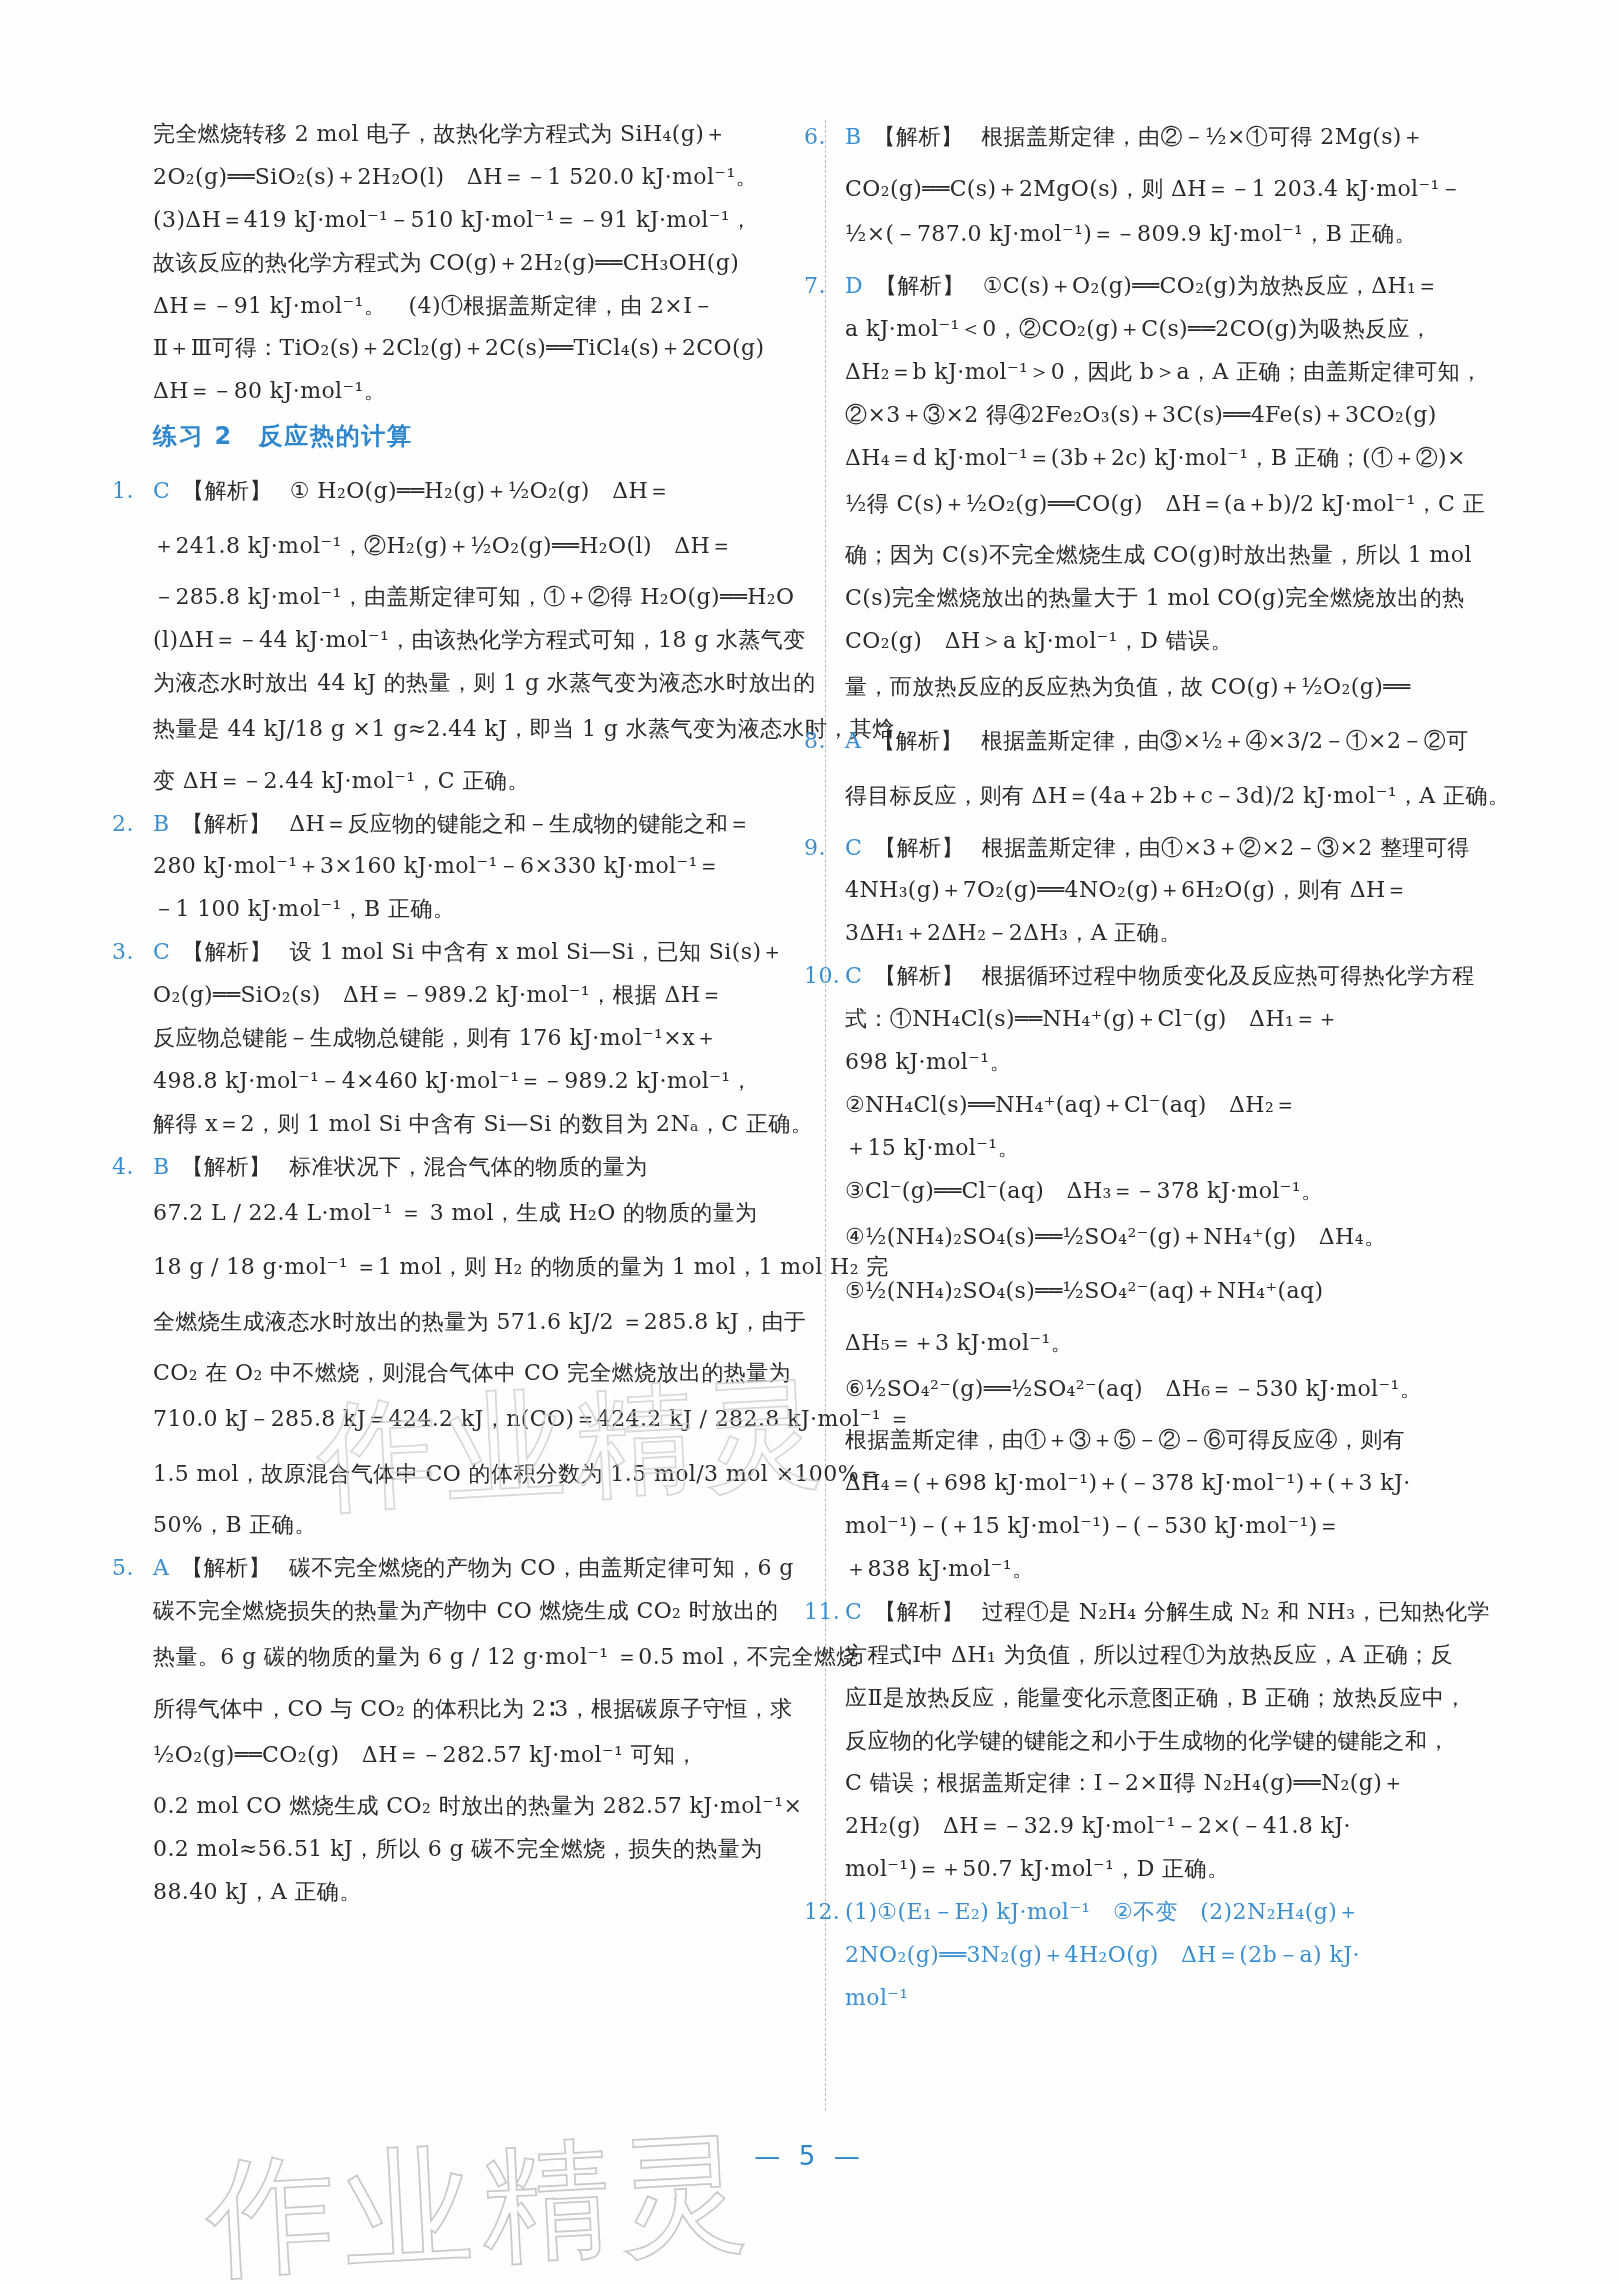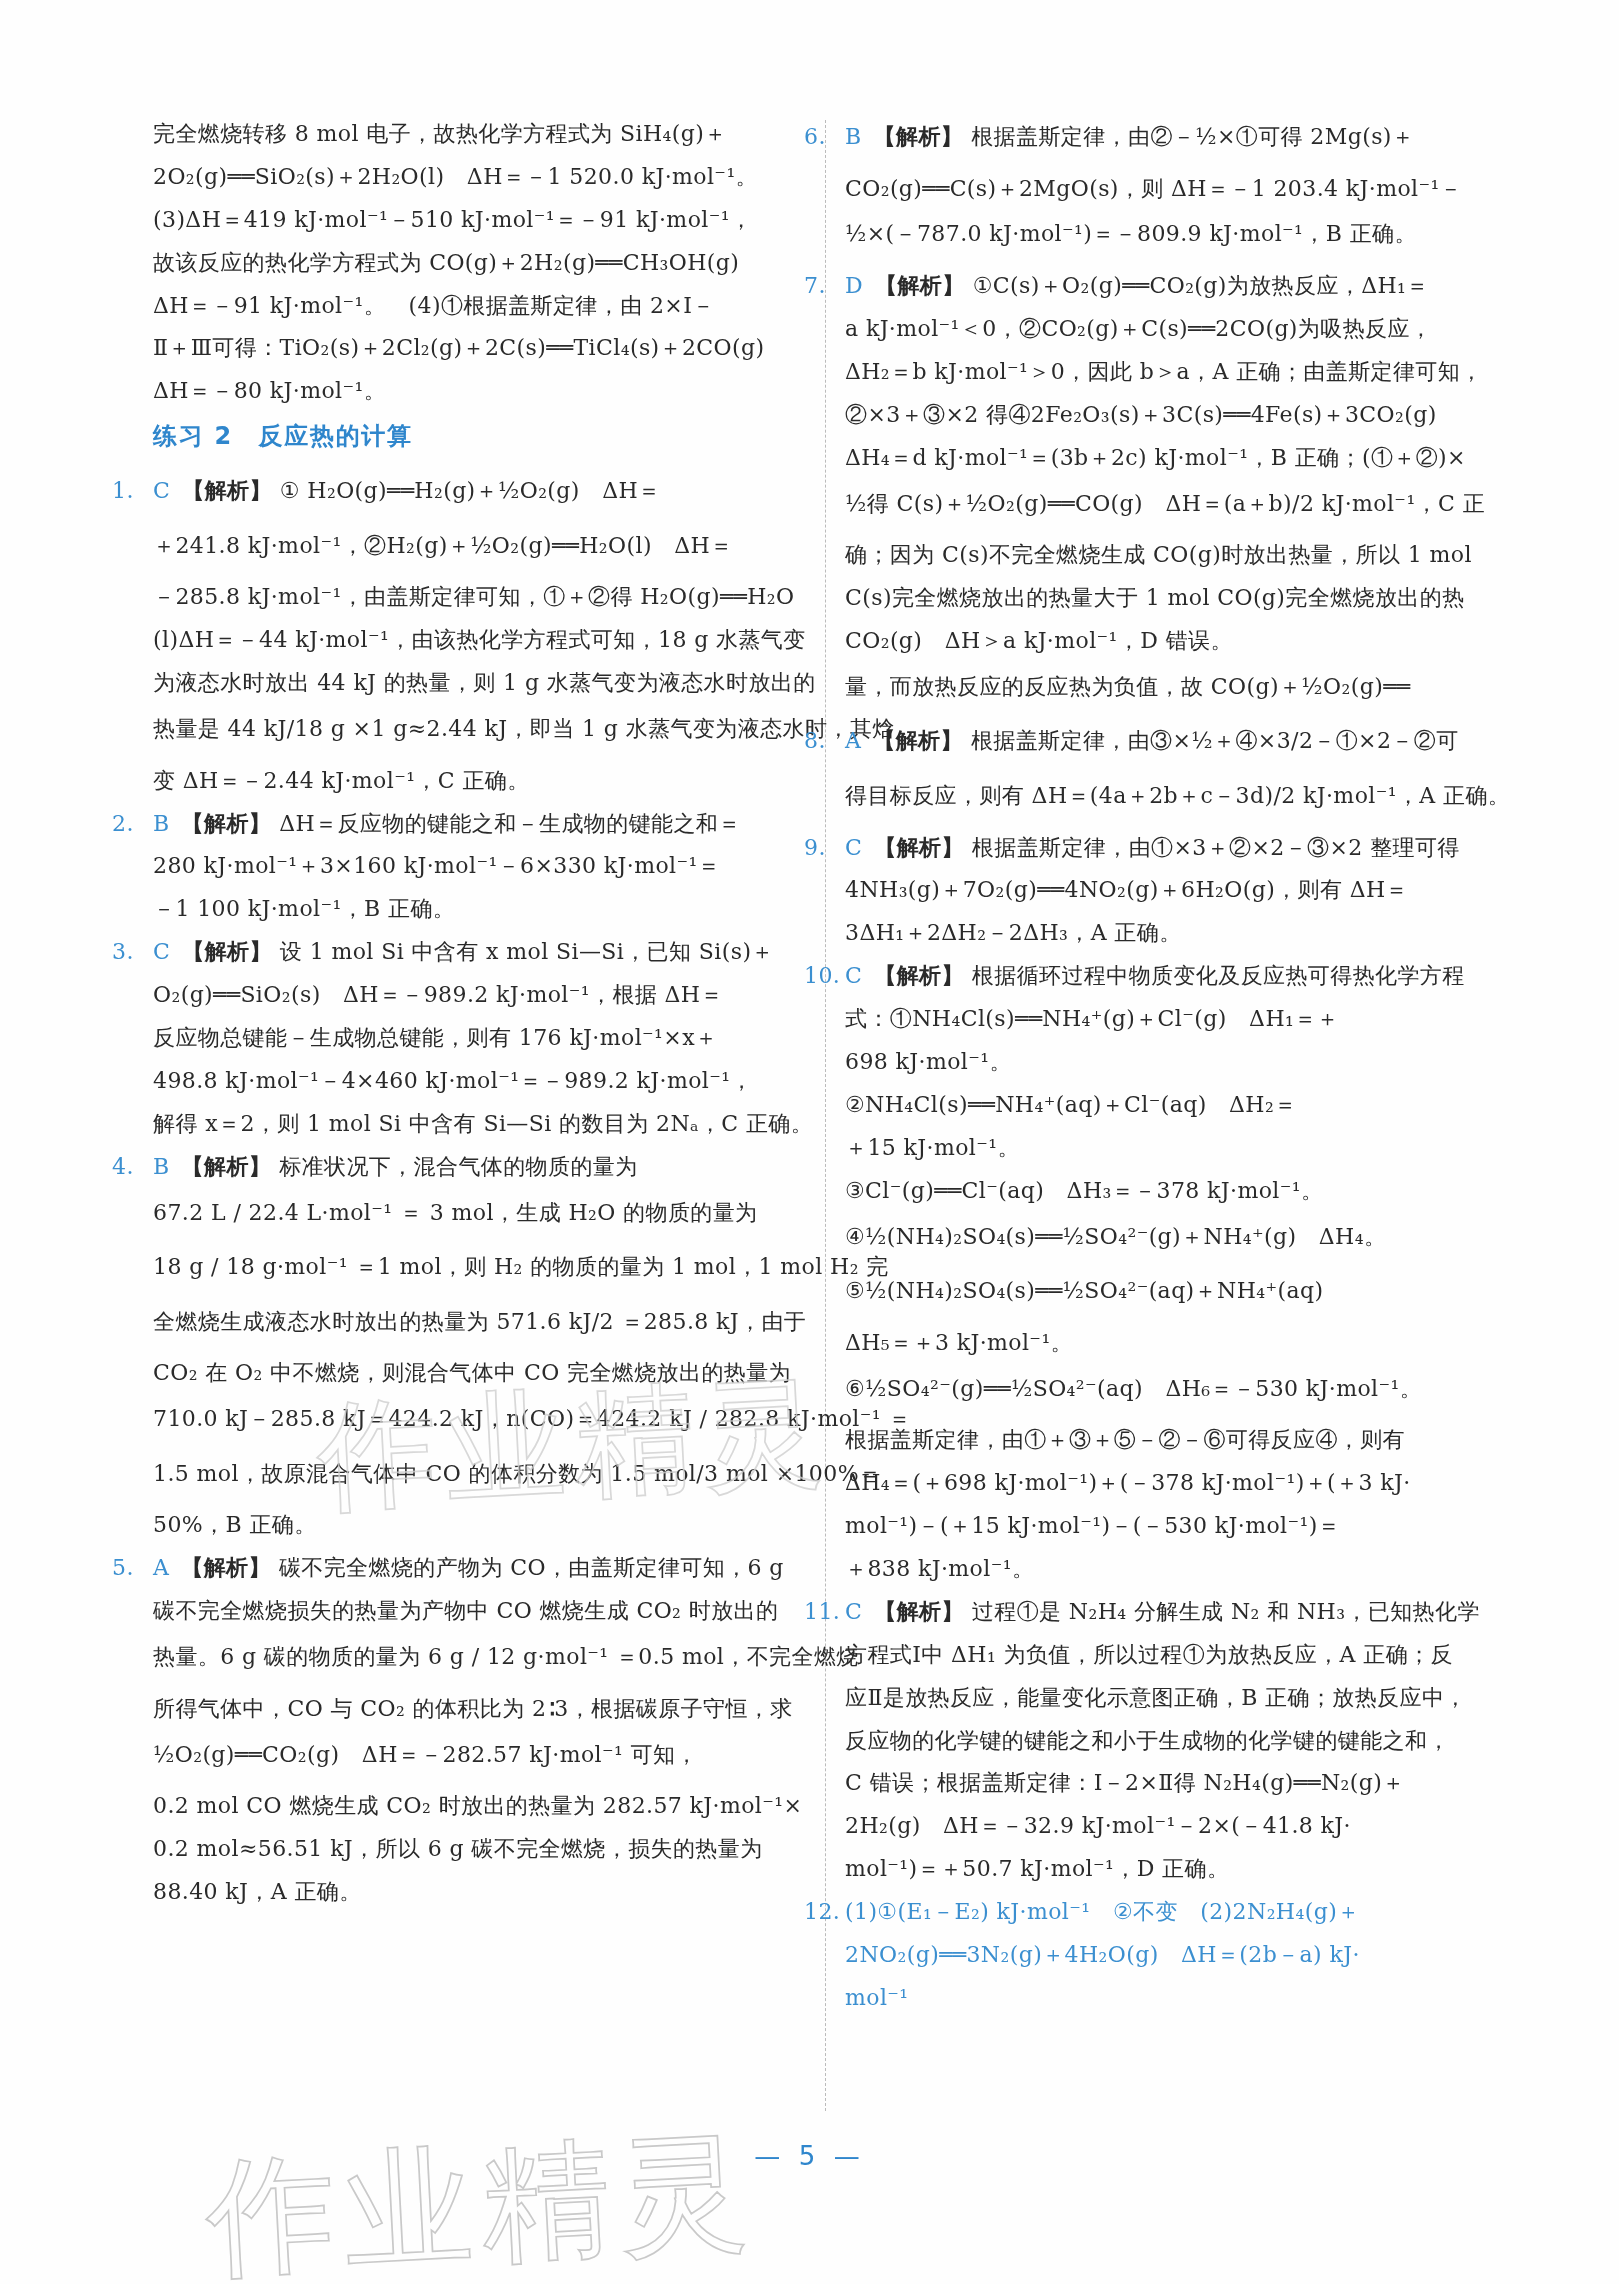--- a/index.html
+++ b/index.html
@@ -8,21 +8,21 @@
     font-family: "DejaVu Serif", "Liberation Serif", serif; color: #2a2a2a;
   }
   .col { position: absolute; top: 120px; }
   .col-left { left: 153px; width: 661px; }
   .col-right { left: 845px; width: 695px; }
   .divider { position: absolute; left: 825px; top: 120px; height: 1991px; border-left: 1.7px dashed #bbb; }
   .line { font-size: 22px; line-height: 27.5px; margin: 0 0 15.4px 0; white-space: nowrap; letter-spacing: 0.4px; }
   .line.tall { line-height: 34px; margin-bottom: 20.6px; }
   .num { color: #3b8fd0; display: inline-block; min-width: 41px; margin-left: -41px; }
   .ans { color: #3b8fd0; margin-right: 12px; }
-  .tag { font-family: "DejaVu Sans", "Liberation Sans", sans-serif; font-weight: bold; margin-right: 8px; }
+  .tag { font-family: "DejaVu Sans", "Liberation Sans", sans-serif; font-weight: normal; margin-right: 18px; }
   .blue { color: #3b8fd0; }
   .section-title {
     text-align: left; color: #2f86cc; font-family: "DejaVu Sans", "Liberation Sans", sans-serif;
     font-weight: bold; font-size: 24px; margin: 15.4px 0 22px 0; letter-spacing: 1.7px;
   }
   .item { margin-bottom: 5.1px; }
   .page-num {
     position: absolute; top: 2141px; left: 0; width: 1619px; text-align: center;
     color: #2f86cc; font-family: "DejaVu Sans", "Liberation Sans", sans-serif; font-size: 26px; letter-spacing: 5.1px;
   }
@@ -35,21 +35,21 @@
     color: transparent; -webkit-text-stroke: 1.7px #cfcfcf; letter-spacing: 8.6px; opacity: .8; transform: rotate(-3deg);
   }
 </style>
 </head>
 <body>
 
 <div class="divider"></div>
 
 <div class="col col-left">
   <div>
-    <p class="line">完全燃烧转移 8 mol 电子，故热化学方程式为 SiH₄(g)＋</p>
+    <p class="line">完全燃烧转移 2 mol 电子，故热化学方程式为 SiH₄(g)＋</p>
     <p class="line">2O₂(g)══SiO₂(s)＋2H₂O(l)　ΔH＝－1 520.0 kJ·mol⁻¹。</p>
     <p class="line">(3)ΔH＝419 kJ·mol⁻¹－510 kJ·mol⁻¹＝－91 kJ·mol⁻¹，</p>
     <p class="line">故该反应的热化学方程式为 CO(g)＋2H₂(g)══CH₃OH(g)</p>
     <p class="line">ΔH＝－91 kJ·mol⁻¹。　(4)①根据盖斯定律，由 2×Ⅰ－</p>
     <p class="line">Ⅱ＋Ⅲ可得：TiO₂(s)＋2Cl₂(g)＋2C(s)══TiCl₄(s)＋2CO(g)</p>
     <p class="line">ΔH＝－80 kJ·mol⁻¹。</p>
   </div>
 
   <div class="section-title">练习 2　反应热的计算</div>
 

